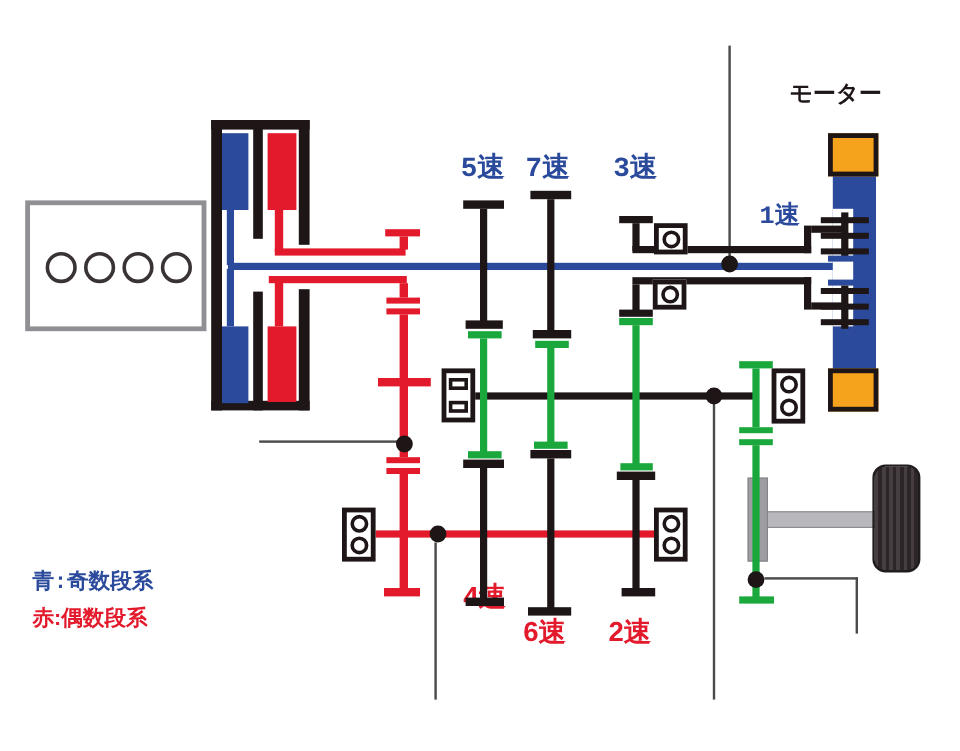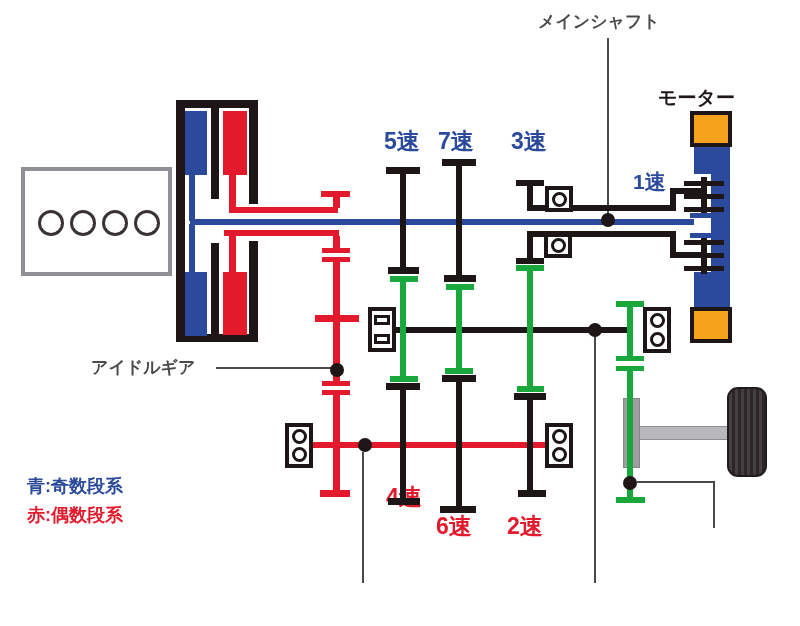--- a/index.html
+++ b/index.html
@@ -7,21 +7,21 @@
          font-family:"Liberation Sans","DejaVu Sans",sans-serif;}
   .s{position:absolute;}
   .blue{background:var(--c-blue,#2b4a9c);}
   .red{background:var(--c-red,#e31a2c);}
   .green{background:var(--c-green,#1aa73c);}
   .blk{background:var(--c-line,#1d1516);}
   .gray{background:var(--c-label,#4a4a4a);}
   .lbl{position:absolute;white-space:nowrap;color:var(--c-label,#4a4a4a);
        font-weight:bold;font-size:17px;line-height:1.2;}
   .lbl-blk{color:var(--c-line,#1d1516);font-size:19px;}
-  .lbl-blue{color:var(--c-blue,#2b4a9c);}
+  .lbl-blue{color:var(--c-blue,#2b4a9c);font-family:Liberation Mono, monospace;}
   .lbl-red{color:var(--c-red,#e31a2c);}
   .gearlbl{font-size:23px;}
   .dot{position:absolute;width:14px;height:14px;border-radius:50%;
        background:var(--c-line,#1d1516);}
   .bearing{position:absolute;background:#fff;border:4px solid var(--c-line,#1d1516);
            box-sizing:border-box;display:flex;flex-direction:column;
            align-items:center;justify-content:space-around;}
   .ball{width:15px;height:15px;border:3px solid var(--c-line,#1d1516);
         border-radius:50%;box-sizing:border-box;}
   .roller{width:16px;height:10px;border:3px solid var(--c-line,#1d1516);
@@ -32,23 +32,21 @@
           border:4px solid var(--c-line,#1d1516);box-sizing:border-box;}
   .wheel{position:absolute;left:727px;top:387px;width:40px;height:90px;border-radius:11px;
          border:2px solid #201b1c;box-sizing:border-box;
          background:repeating-linear-gradient(90deg,var(--c-wheel,#463e40) 0 3px,var(--c-wheel_stripe,#2c2627) 3px 6px);}
 </style>
 </head>
 <body>
 
 <div class="stage">
 
-  <div class="lbl" style="left:538px;top:12px;">メインシャフト</div>
-  <div class="lbl lbl-blk" style="left:658px;top:87px;">モーター</div>
-  <div class="lbl" style="left:91px;top:358px;">アイドルギア</div>
+  <div class="lbl lbl-blk" style="left:658px;top:68px;">モーター</div>
 
   <div class="lbl lbl-blue gearlbl" style="left:384px;top:128px;">5速</div>
   <div class="lbl lbl-blue gearlbl" style="left:438px;top:128px;">7速</div>
   <div class="lbl lbl-blue gearlbl" style="left:511px;top:128px;">3速</div>
   <div class="lbl lbl-blue" style="left:633px;top:169px;font-size:21px;">1速</div>
   <div class="lbl lbl-red gearlbl" style="left:386px;top:484px;">4速</div>
   <div class="lbl lbl-red gearlbl" style="left:436px;top:513px;">6速</div>
   <div class="lbl lbl-red gearlbl" style="left:507px;top:513px;">2速</div>
 
   <div class="lbl lbl-blue" style="left:27px;top:476px;font-size:18px;">青:奇数段系</div>

